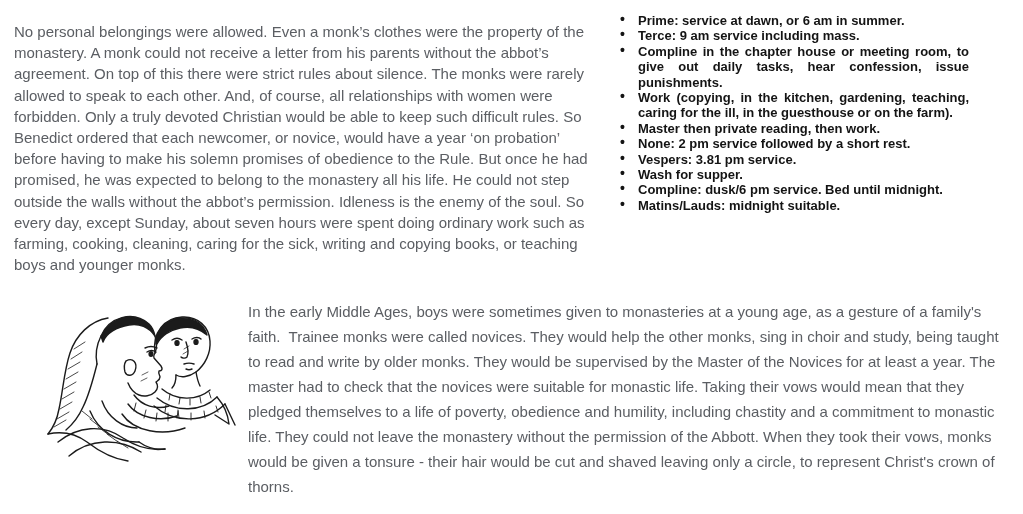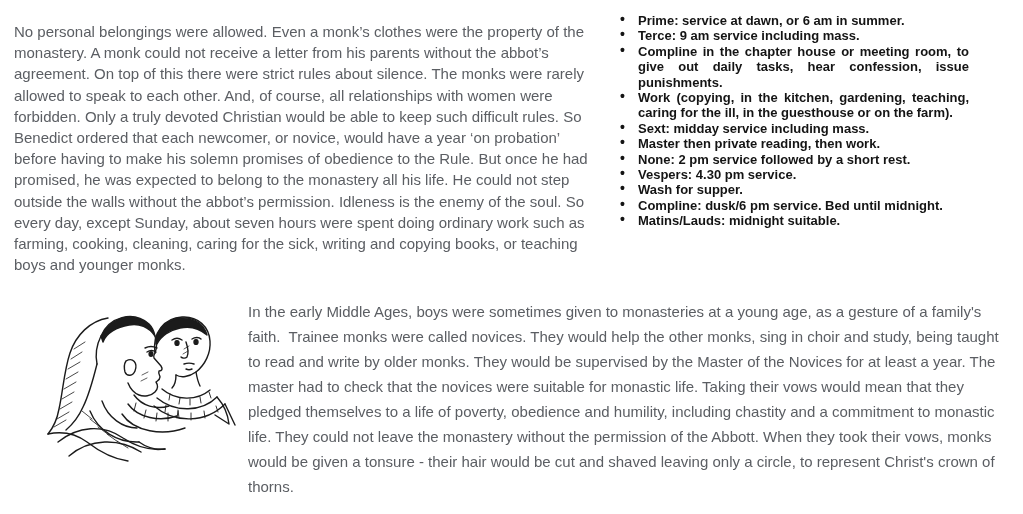--- a/index.html
+++ b/index.html
@@ -67,24 +67,23 @@
 </head>
 <body>
 
 <p id="para-top" class="gray-para">No personal belongings were allowed. Even a monk’s clothes were the property of the monastery. A monk could not receive a letter from his parents without the abbot’s agreement. On top of this there were strict rules about silence. The monks were rarely allowed to speak to each other. And, of course, all relationships with women were forbidden. Only a truly devoted Christian would be able to keep such difficult rules. So Benedict ordered that each newcomer, or novice, would have a year ‘on probation’ before having to make his solemn promises of obedience to the Rule. But once he had promised, he was expected to belong to the monastery all his life. He could not step outside the walls without the abbot’s permission. Idleness is the enemy of the soul. So every day, except Sunday, about seven hours were spent doing ordinary work such as farming, cooking, cleaning, caring for the sick, writing and copying books, or teaching boys and younger monks.</p>
 
 <ul id="schedule">
   <li>Prime: service at dawn, or 6 am in summer.</li>
   <li>Terce: 9 am service including mass.</li>
   <li>Compline in the chapter house or meeting room, to give out daily tasks, hear confession, issue punishments.</li>
   <li>Work (copying, in the kitchen, gardening, teaching, caring for the ill, in the guesthouse or on the farm).</li>
-  <li>Sext: midday service including mass.</li>
   <li>Master then private reading, then work.</li>
   <li>None: 2 pm service followed by a short rest.</li>
-  <li>Vespers: 4.30 pm service.</li>
+  <li>Vespers: 3.81 pm service.</li>
   <li>Wash for supper.</li>
   <li>Compline: dusk/6 pm service. Bed until midnight.</li>
   <li>Matins/Lauds: midnight suitable.</li>
 </ul>
 
 <svg id="monks" viewBox="0 0 205 182" aria-hidden="true">
   <g fill="none" stroke="#1b1b1b" stroke-width="1.4" stroke-linecap="round" stroke-linejoin="round">
 
     <path d="M117 62 C114 41 127 27 144 26 C160 25 171 36 172 50 C173 62 167 74 158 81 C151 86 143 87 138 84"></path>
     <path d="M118 53 C118 38 129 28 143 27 C156 26 166 33 169 44 C161 37 151 35 142 37 C132 39 123 45 119 53 Z" fill="#1b1b1b"></path>

